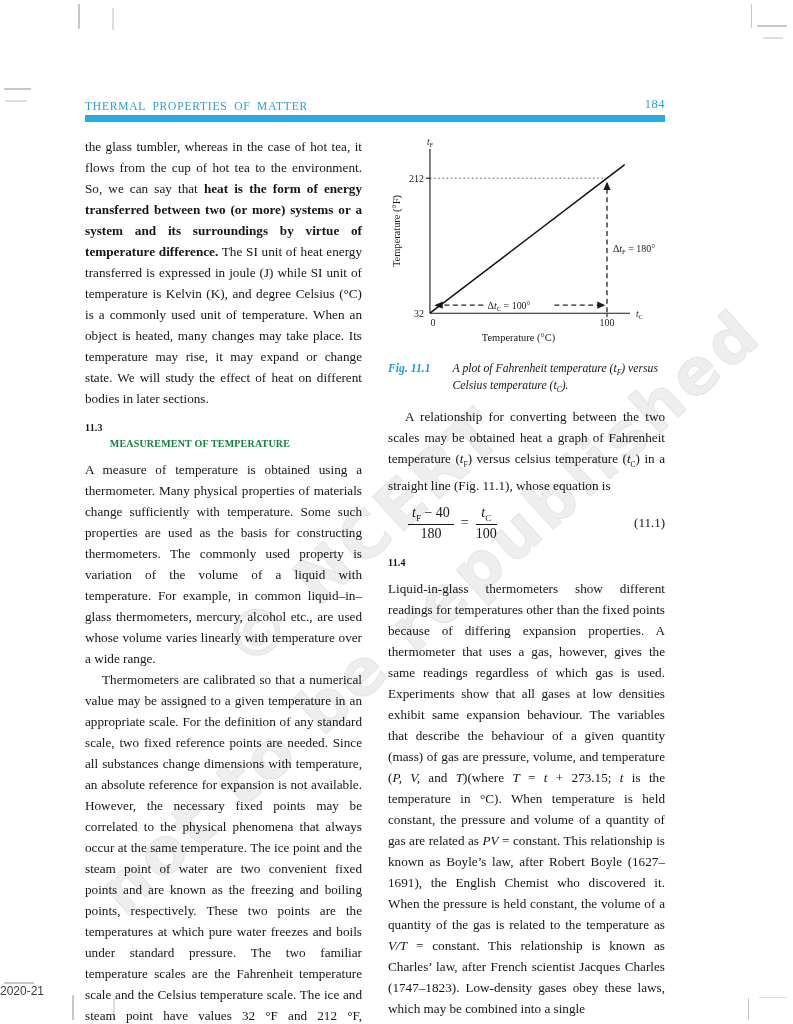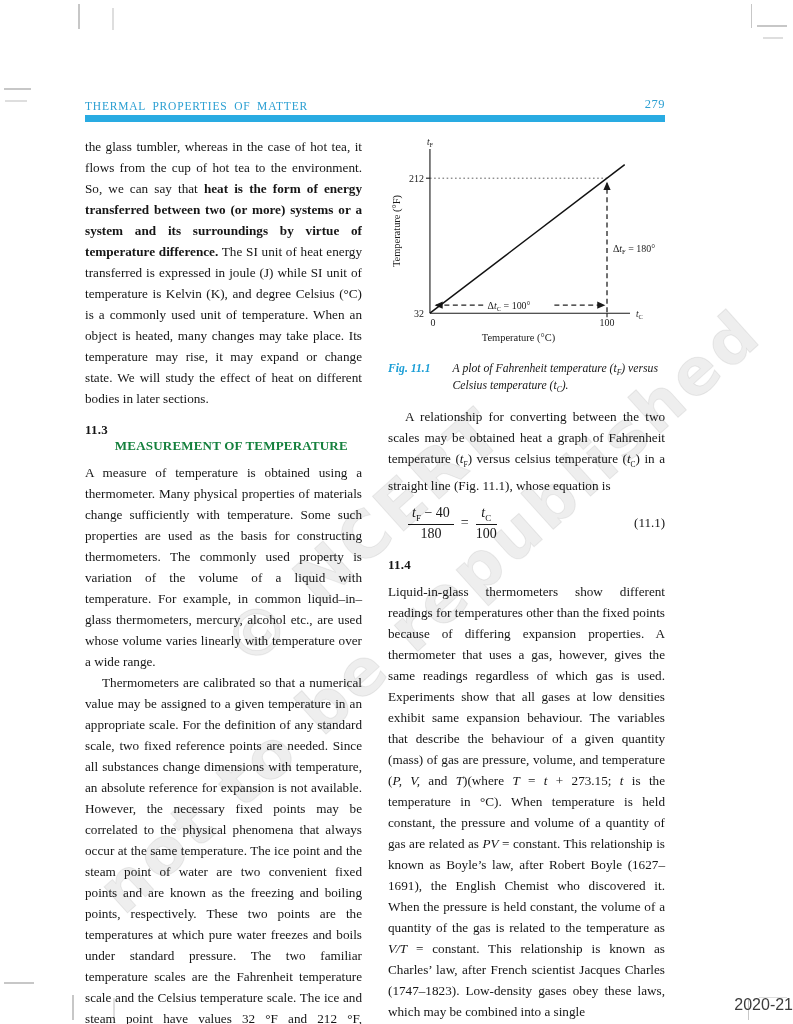--- a/index.html
+++ b/index.html
@@ -20,21 +20,21 @@
   .content{position:absolute;left:85px;top:97px;width:580px;z-index:1;}
   .runhead{display:flex;justify-content:space-between;align-items:flex-end;
            color:#2b9fd2;font-size:11.5px;letter-spacing:0.8px;word-spacing:3px;}
   .runhead .pageno{font-size:12.5px;letter-spacing:0.5px;}
   .rule{height:7px;background:#29abe2;margin-top:3px;}
   .cols{display:flex;gap:26px;margin-top:14px;}
   .col{width:277px;}
   p{margin:0;font-size:13.2px;line-height:21px;text-align:justify;}
   p.indent{text-indent:17px;}
   b{font-weight:700;}
-  .h2{display:flex;gap:7px;margin:13px 0 8px;font-size:13px;font-weight:bold;line-height:1.25;
+  .h2{display:flex;gap:7px;margin:13px 0 8px;font-size:10px;font-weight:bold;line-height:1.25;
       letter-spacing:0.2px;}
   .h2 .h2num{color:#151515;}
   .h2 .h2title{color:#15803d;margin-top:16px;}
   .h2 .h2title .line{display:block;}
   .h2.mt{margin-top:15px;}
   
   figure{margin:0;}
   #fig-svg{display:block;width:277px;height:217px;}
   .figcap{display:flex;gap:22px;margin-top:8px;font-size:11.7px;font-style:italic;line-height:1.3;}
   .figcap .figlabel{color:#1b9ed6;font-weight:bold;white-space:nowrap;}
@@ -55,22 +55,22 @@
   .dsh{stroke:#222;stroke-width:1.3;stroke-dasharray:5,3.5;fill:none;}
   .mainln{stroke:#111;stroke-width:1.5;}
   #fig-svg text{font-family:"Liberation Serif",serif;fill:#1a1a1a;}
   .tk{font-size:10px;}
   .sym{font-size:9.5px;}
   .axl{font-size:10.5px;}
   .ann{font-size:10px;}
   tspan.it{font-style:italic;}
   tspan.subt{font-size:6.5px;}
   
-  .folio{position:absolute;left:0;right:0;top:984px;text-align:right;z-index:1;
-         font-family:"Liberation Sans",sans-serif;font-size:16px;color:#3c3c3c;margin-top:12px;}
+  .folio{position:absolute;left:0;right:0;top:984px;text-align:left;z-index:1;
+         font-family:"Liberation Sans",sans-serif;font-size:12px;color:#3c3c3c;}
 </style>
 </head>
 <body>
 
 <div class="page">
 
   <div class="cm" style="left:78px;top:4px;width:1.5px;height:25px"></div>
   <div class="cm lite" style="left:112px;top:8px;width:1.5px;height:22px"></div>
   <div class="cm" style="left:4px;top:88px;width:27px;height:1.5px"></div>
   <div class="cm lite" style="left:5px;top:100px;width:22px;height:1.5px"></div>
@@ -85,21 +85,21 @@
 
   <div class="watermark">
     <div class="wm1">© NCERT</div>
     <div class="wm2">not to be republished</div>
   </div>
 
   <div class="content">
 
     <div class="runhead">
       <span>THERMAL PROPERTIES OF MATTER</span>
-      <span class="pageno">279</span>
+      <span class="pageno">184</span>
     </div>
     <div class="rule"></div>
 
     <div class="cols">
 
       <div class="col">
         <p class="para"><span>the glass tumbler, whereas in the case of hot tea, it flows from the cup of hot tea to the environment. So, we can say that </span><b>heat is the form of energy transferred between two (or more) systems or a system and its surroundings by virtue of temperature difference.</b><span> The SI unit of heat energy transferred is expressed in joule (J) while SI unit of temperature is Kelvin (K), and degree Celsius (°C) is a commonly used unit of temperature. When an object is heated, many changes may take place. Its temperature may rise, it may expand or change state. We will study the effect of heat on different bodies in later sections.</span></p>
 
         <div class="h2">
           <span class="h2num">11.3</span>

